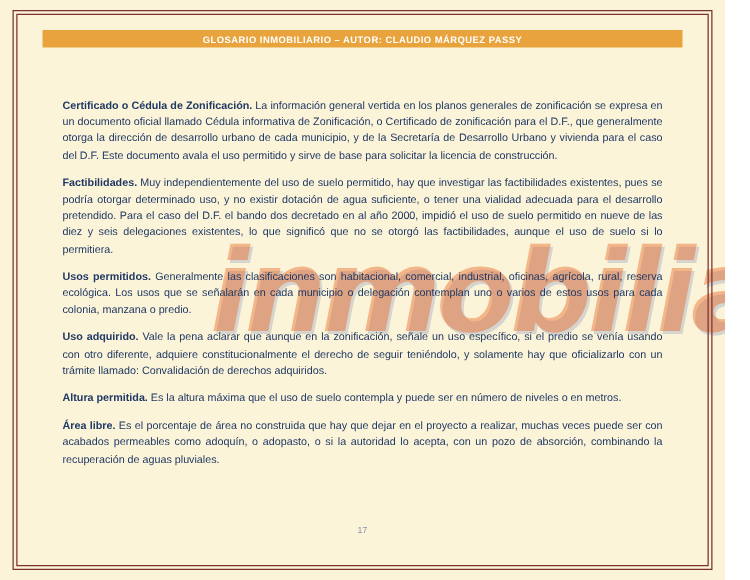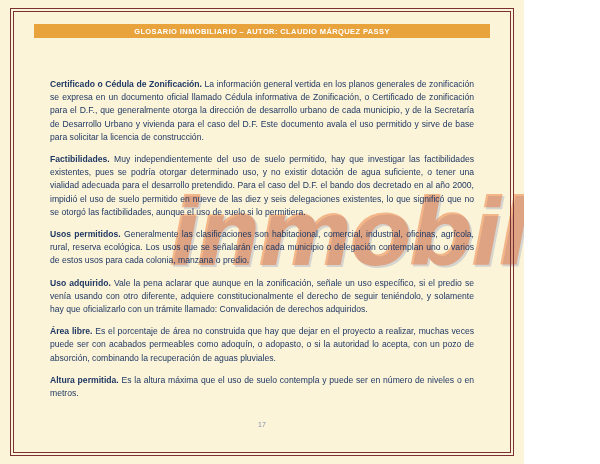--- a/index.html
+++ b/index.html
@@ -14,21 +14,21 @@
   }
   html,body{margin:0;padding:0;}
   body{
     width:600px;height:464px;
     background:#ffffff;
     font-family:"Liberation Sans", sans-serif;
     -webkit-font-smoothing:antialiased;
   }
   .page{
     position:relative;
-    width:524px;height:464px;
+    width:580px;height:464px;
     background:var(--page-bg);
     overflow:hidden;
   }
   .frame{
     position:absolute;
     left:10px;top:8px;right:10px;bottom:8px;
     border:4px double var(--frame);
     pointer-events:none;
     z-index:3;
   }
@@ -104,19 +104,19 @@
     <span class="wm-text">inmobilia</span>
 
   </div>
 
   <div class="content">
 
   <p><span class="term">Certificado o Cédula de Zonificación. </span><span>La información general vertida en los planos generales de zonificación se expresa en un documento oficial llamado Cédula informativa de Zonificación, o Certificado de zonificación para el D.F., que generalmente otorga la dirección de desarrollo urbano de cada municipio, y de la Secretaría de Desarrollo Urbano y vivienda para el caso del D.F. Este documento avala el uso permitido y sirve de base para solicitar la licencia de construcción.</span></p>
       <p><span class="term">Factibilidades. </span><span>Muy independientemente del uso de suelo permitido, hay que investigar las factibilidades existentes, pues se podría otorgar determinado uso, y no existir dotación de agua suficiente, o tener una vialidad adecuada para el desarrollo pretendido. Para el caso del D.F. el bando dos decretado en al año 2000, impidió el uso de suelo permitido en nueve de las diez y seis delegaciones existentes, lo que significó que no se otorgó las factibilidades, aunque el uso de suelo si lo permitiera.</span></p>
       <p><span class="term">Usos permitidos. </span><span>Generalmente las clasificaciones son habitacional, comercial, industrial, oficinas, agrícola, rural, reserva ecológica. Los usos que se señalarán en cada municipio o delegación contemplan uno o varios de estos usos para cada colonia, manzana o predio.</span></p>
       <p><span class="term">Uso adquirido. </span><span>Vale la pena aclarar que aunque en la zonificación, señale un uso específico, si el predio se venía usando con otro diferente, adquiere constitucionalmente el derecho de seguir teniéndolo, y solamente hay que oficializarlo con un trámite llamado: Convalidación de derechos adquiridos.</span></p>
+      <p><span class="term">Altura permitida. </span><span>Es la altura máxima que el uso de suelo contempla y puede ser en número de niveles o en metros.</span></p>
       <p><span class="term">Área libre. </span><span>Es el porcentaje de área no construida que hay que dejar en el proyecto a realizar, muchas veces puede ser con acabados permeables como adoquín, o adopasto, o si la autoridad lo acepta, con un pozo de absorción, combinando la recuperación de aguas pluviales.</span></p>
-      <p><span class="term">Altura permitida. </span><span>Es la altura máxima que el uso de suelo contempla y puede ser en número de niveles o en metros.</span></p>
     </div>
 
   <div class="page-number">17</div>
 
 </div>
 
 </body></html>

